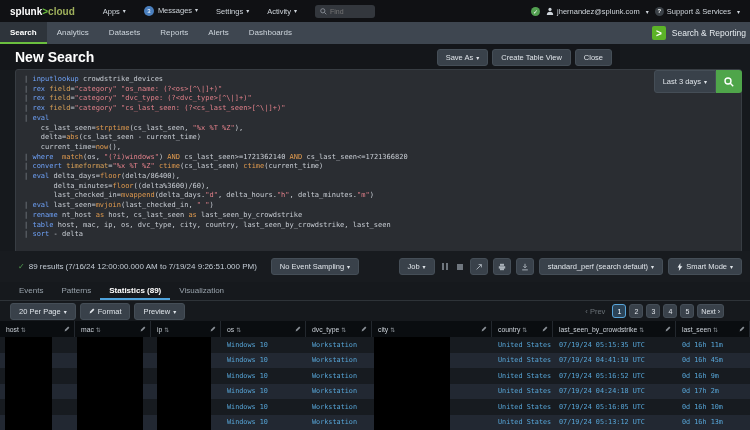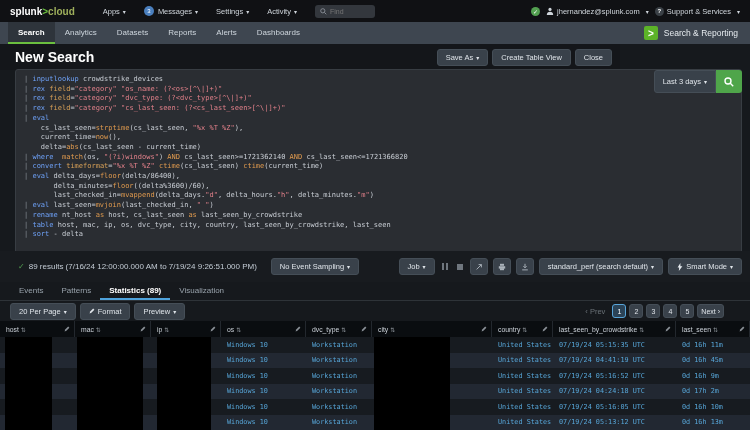--- a/index.html
+++ b/index.html
@@ -16,21 +16,21 @@
   
   .topnav {
     position: absolute; top:0; left:0; width:750px; height:22px;
     background:#101114; display:flex; align-items:center; padding:0 10px;
     color:#cfd5db;
   }
   .logo { display:flex; align-items:baseline; margin-right:28px; cursor:pointer; }
   .lg-splunk { color:#ffffff; font-weight:bold; font-size:10px; }
   .lg-gt { color:#6bbf3f; font-weight:bold; font-size:10px; }
   .lg-cloud { color:#9fb05c; font-weight:bold; font-size:10px; }
-  .tn-item { display:flex; align-items:center; margin-right:18px; font-size:7.5px; cursor:pointer; }
+  .tn-item { display:flex; align-items:flex-start; margin-right:18px; font-size:7.5px; cursor:pointer; }
   .badge {
     background:#4a7fbe; color:#fff; width:10px; height:10px; border-radius:50%;
     display:inline-flex; align-items:center; justify-content:center;
     font-size:6px; margin-right:4px;
   }
   .findbox {
     display:flex; align-items:center; background:#33373d; border-radius:3px;
     height:13px; width:60px; padding:0 5px; margin-right:auto;
   }
   .findbox input {
@@ -44,21 +44,21 @@
   }
   .helpc {
     width:9px; height:9px; border-radius:50%; background:#3a4046; color:#fff;
     display:flex; align-items:center; justify-content:center; font-size:6px; font-weight:bold;
   }
   .usergrp { display:flex; align-items:center; gap:3px; font-size:7.5px; cursor:pointer; }
 
   
   .appbar {
     position:absolute; top:22px; left:0; width:750px; height:22px;
-    background:#3e4650; display:flex; align-items:stretch; padding:0 8px;
+    background:#3e4650; display:flex; align-items:stretch; padding:0 0;
   }
   .apptab {
     display:flex; align-items:center; padding:0 10px; font-size:8px;
     color:#cdd5dc; cursor:pointer; border-bottom:2px solid transparent;
   }
   .apptab.active { color:#fff; font-weight:bold; background:#2e343b; border-bottom:2px solid #6bbf3f; }
   .appbar-right { margin-left:auto; display:flex; align-items:center; gap:6px; padding-right:4px; }
   .applogo {
     width:14px; height:14px; background:#5cb328; border-radius:2px; color:#fff;
     display:flex; align-items:center; justify-content:center; font-weight:bold; font-size:10px;
@@ -264,22 +264,22 @@
   </div>
 </div>
 
 <div class="editor" id="query-editor">
     <div class="qline"><span class="tk-p">| </span><span class="tk-c">inputlookup</span><span class="tk-t"> crowdstrike_devices</span></div>
     <div class="qline"><span class="tk-p">| </span><span class="tk-c">rex</span><span class="tk-t"> </span><span class="tk-a">field</span><span class="tk-t">=</span><span class="tk-s">"category"</span><span class="tk-t"> </span><span class="tk-s">"os_name: (?&lt;os&gt;[^\|]+)"</span></div>
     <div class="qline"><span class="tk-p">| </span><span class="tk-c">rex</span><span class="tk-t"> </span><span class="tk-a">field</span><span class="tk-t">=</span><span class="tk-s">"category"</span><span class="tk-t"> </span><span class="tk-s">"dvc_type: (?&lt;dvc_type&gt;[^\|]+)"</span></div>
     <div class="qline"><span class="tk-p">| </span><span class="tk-c">rex</span><span class="tk-t"> </span><span class="tk-a">field</span><span class="tk-t">=</span><span class="tk-s">"category"</span><span class="tk-t"> </span><span class="tk-s">"cs_last_seen: (?&lt;cs_last_seen&gt;[^\|]+)"</span></div>
     <div class="qline"><span class="tk-p">| </span><span class="tk-c">eval</span></div>
     <div class="qline"><span class="tk-t">    cs_last_seen=</span><span class="tk-f">strptime</span><span class="tk-t">(cs_last_seen, </span><span class="tk-s">"%x %T %Z"</span><span class="tk-t">),</span></div>
+    <div class="qline"><span class="tk-t">    delta=</span><span class="tk-f">abs</span><span class="tk-t">(cs_last_seen - current_time)</span></div>
     <div class="qline"><span class="tk-t">    current_time=</span><span class="tk-f">now</span><span class="tk-t">(),</span></div>
-    <div class="qline"><span class="tk-t">    delta=</span><span class="tk-f">abs</span><span class="tk-t">(cs_last_seen - current_time)</span></div>
     <div class="qline"><span class="tk-p">| </span><span class="tk-c">where</span><span class="tk-t">  </span><span class="tk-f">match</span><span class="tk-t">(os, </span><span class="tk-s">"(?i)windows"</span><span class="tk-t">) </span><span class="tk-k">AND</span><span class="tk-t"> cs_last_seen&gt;=1721362140 </span><span class="tk-k">AND</span><span class="tk-t"> cs_last_seen&lt;=1721366820</span></div>
     <div class="qline"><span class="tk-p">| </span><span class="tk-c">convert</span><span class="tk-t"> </span><span class="tk-a">timeformat</span><span class="tk-t">=</span><span class="tk-s">"%x %T %Z"</span><span class="tk-t"> </span><span class="tk-f">ctime</span><span class="tk-t">(cs_last_seen) </span><span class="tk-f">ctime</span><span class="tk-t">(current_time)</span></div>
     <div class="qline"><span class="tk-p">| </span><span class="tk-c">eval</span><span class="tk-t"> delta_days=</span><span class="tk-f">floor</span><span class="tk-t">(delta/86400),</span></div>
     <div class="qline"><span class="tk-t">       delta_minutes=</span><span class="tk-f">floor</span><span class="tk-t">((delta%3600)/60),</span></div>
     <div class="qline"><span class="tk-t">       last_checked_in=</span><span class="tk-f">mvappend</span><span class="tk-t">(delta_days.</span><span class="tk-s">"d"</span><span class="tk-t">, delta_hours.</span><span class="tk-s">"h"</span><span class="tk-t">, delta_minutes.</span><span class="tk-s">"m"</span><span class="tk-t">)</span></div>
     <div class="qline"><span class="tk-p">| </span><span class="tk-c">eval</span><span class="tk-t"> last_seen=</span><span class="tk-f">mvjoin</span><span class="tk-t">(last_checked_in, </span><span class="tk-s">" "</span><span class="tk-t">)</span></div>
     <div class="qline"><span class="tk-p">| </span><span class="tk-c">rename</span><span class="tk-t"> nt_host </span><span class="tk-k">as</span><span class="tk-t"> host, cs_last_seen </span><span class="tk-k">as</span><span class="tk-t"> last_seen_by_crowdstrike</span></div>
     <div class="qline"><span class="tk-p">| </span><span class="tk-c">table</span><span class="tk-t"> host, mac, ip, os, dvc_type, city, country, last_seen_by_crowdstrike, last_seen</span></div>
     <div class="qline"><span class="tk-p">| </span><span class="tk-c">sort</span><span class="tk-t"> - delta</span></div>
   </div>

